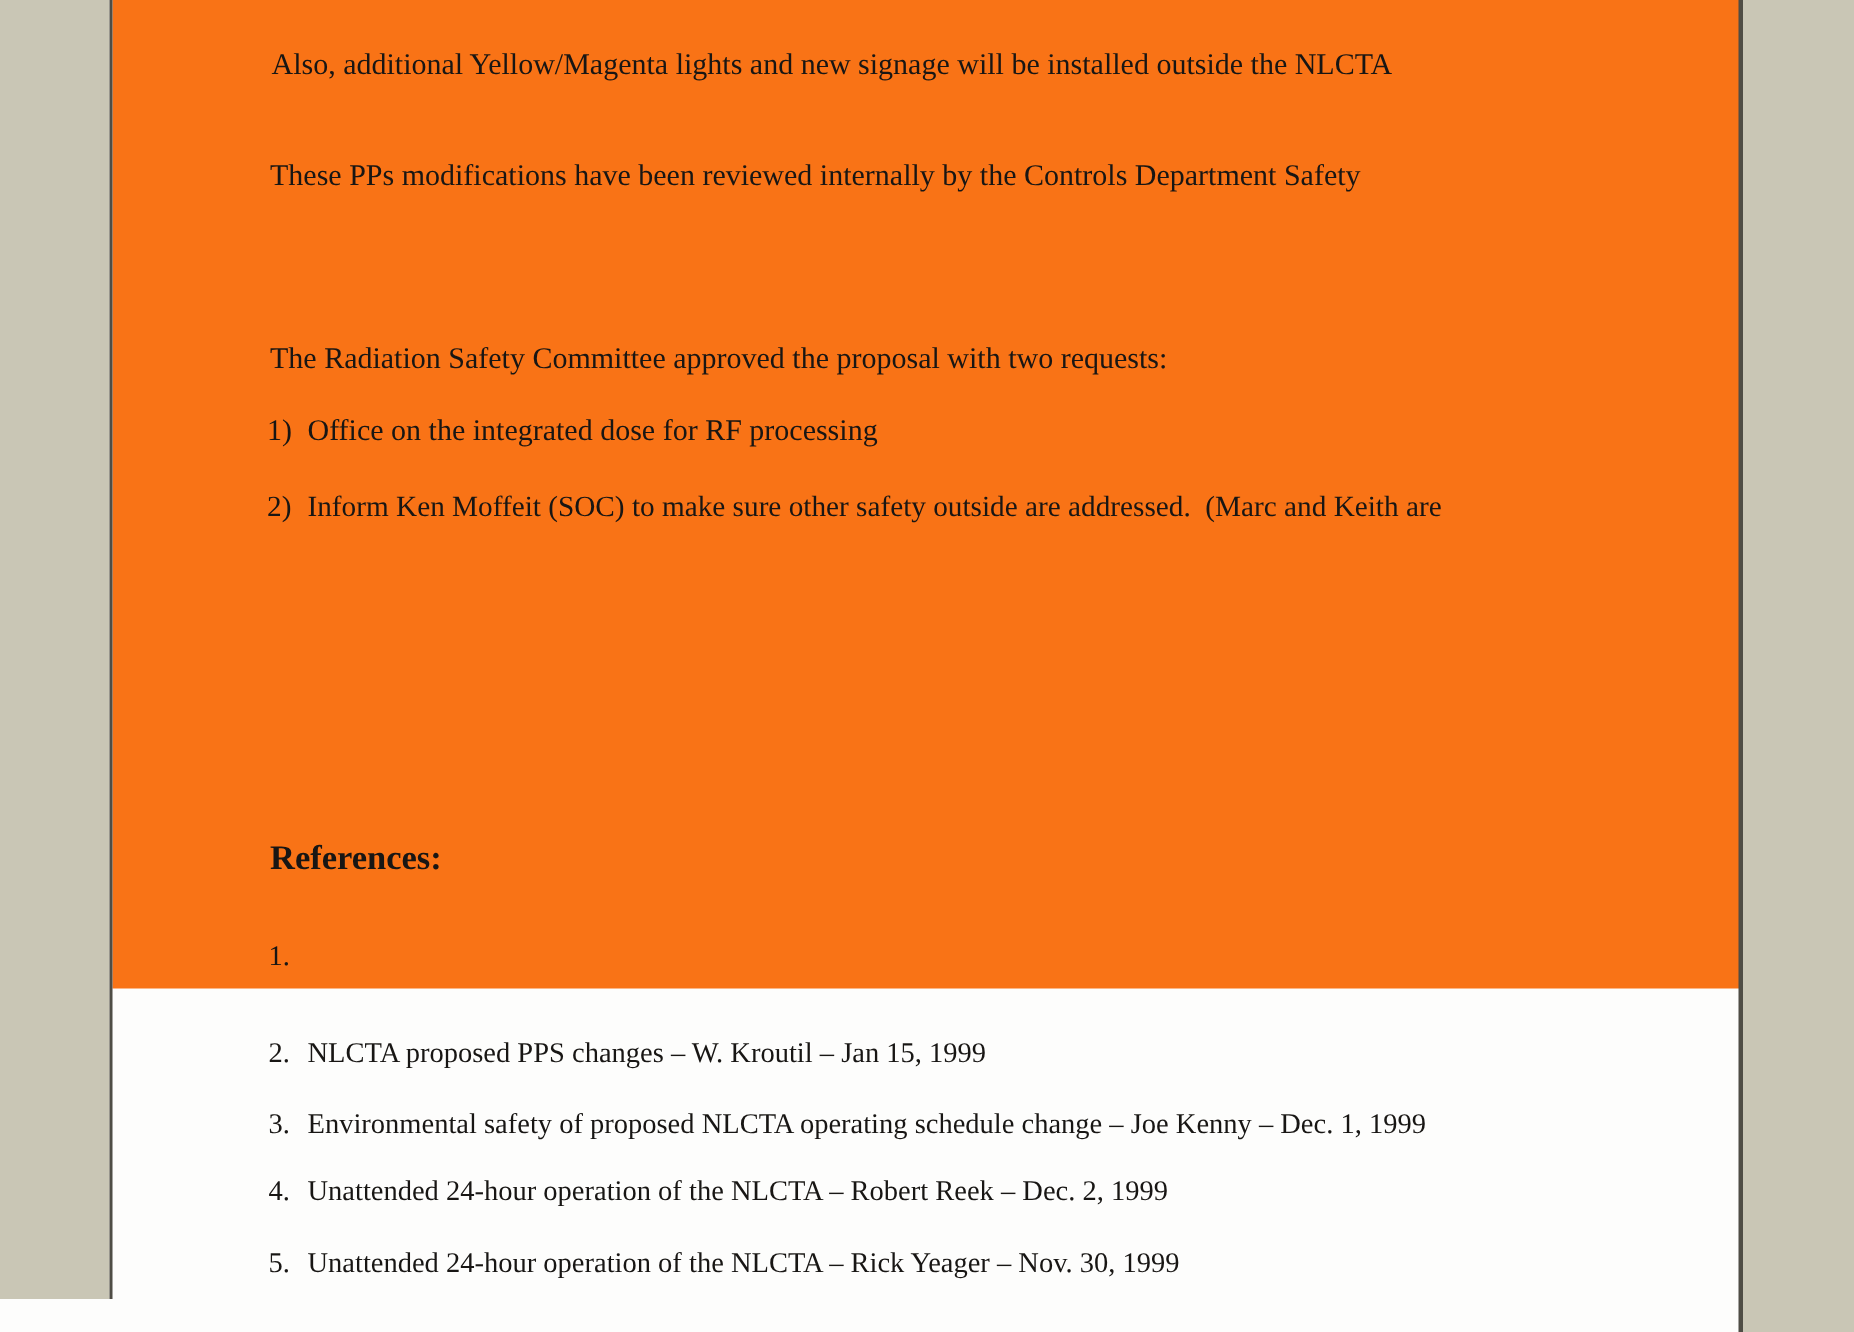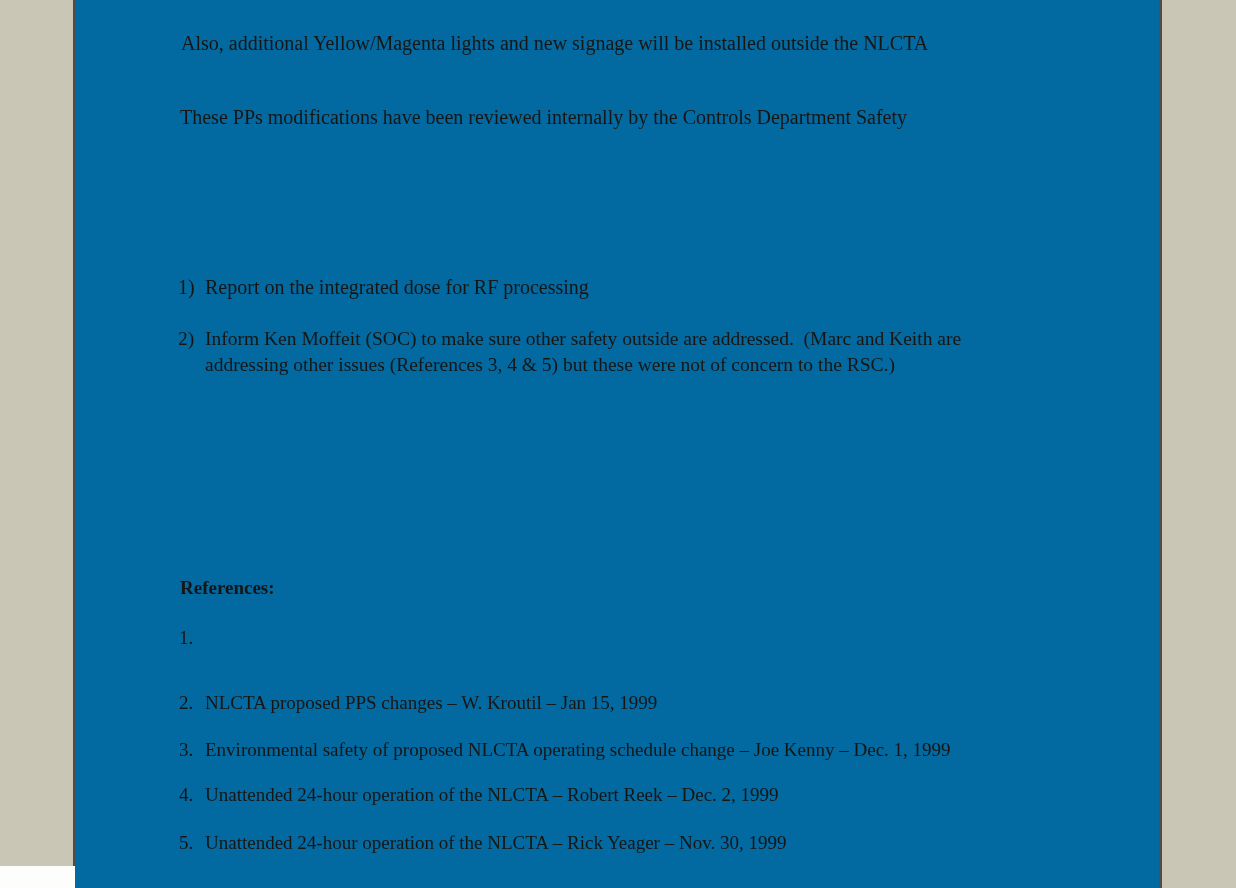--- a/index.html
+++ b/index.html
@@ -31,39 +31,39 @@
     width: 74px; height: 888px;
     background: #c9c6b5;
   }
   .edge-right {
     position: absolute; left: 1159px; top: 0;
     width: 3px; height: 888px;
     background: #4f4d45;
   }
   .page {
     position: absolute; left: 75px; top: 0;
-    width: 1084px; height: 888px;
-    background: #0369a1;
+    width: 1084px; height: 659px;
+    background: #f97316;
     padding-left: 17px;
   }
   
   .block { position: absolute; }
   .line { white-space: pre; }
   .body-text { font-size: 20px; line-height: 26px; }
   .p1 { left: 106px; top: 30px; }   
   .p2 { left: 105px; top: 104px; text-align: right; }
   .p3 { left: 105px; top: 226px; }
   .list-item { display: flex; align-items: flex-start; }
   .req { left: 103px; }
   .req1 { top: 274px; font-size: 20px; line-height: 26px; }
   .req2 { top: 326px; font-size: 19.5px; line-height: 26px; }
   .req .num { display: inline-block; width: 27px; flex: 0 0 27px; }
   .ref-heading {
-    left: 105px; top: 575px;
-    font-size: 19px; line-height: 26px;
+    left: 105px; top: 559px;
+    font-size: 23px; line-height: 26px;
     font-weight: bold;
   }
   .ref { left: 104px; font-size: 19px; line-height: 26px; }
   .ref .num { display: inline-block; width: 26px; flex: 0 0 26px; }
   .ref1 { top: 625px; }
   .ref2 { top: 690px; }
   .ref3 { top: 737px; }
   .ref4 { top: 782px; }
   .ref5 { top: 830px; }
   sup.footnote {
@@ -93,33 +93,35 @@
   <div class="page">
 
     <div class="block body-text p1">
       <div class="line">Also, additional Yellow/Magenta lights and new signage will be installed outside the NLCTA</div>
     </div>
 
     <div class="block body-text p2">
       <div class="line">These PPs modifications have been reviewed internally by the Controls Department Safety</div>
     </div>
 
+    <div class="block body-text p3">
+      <div class="line">The Radiation Safety Committee approved the proposal with two requests:</div>
+    </div>
 
     <div class="block list-item req req1">
       <span class="num">1)</span>
       <span>
-        <span class="line">Report on the integrated dose for RF processing</span>
+        <span class="line">Office on the integrated dose for RF processing</span>
       </span>
     </div>
 
     <div class="block list-item req req2">
       <span class="num">2)</span>
       <span>
         <span class="line" style="display:block">Inform Ken Moffeit (SOC) to make sure other safety outside are addressed.  (Marc and Keith are</span>
-        <span class="line" style="display:block">addressing other issues (References 3, 4 &amp; 5) but these were not of concern to the RSC.)</span>
       </span>
     </div>
 
     <div class="block ref-heading">References:</div>
 
     <div class="block list-item ref ref1">
       <span class="num">1.</span>
       <span>
       </span>
     </div>

